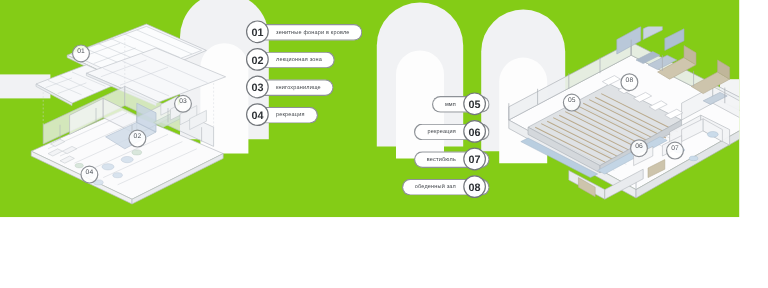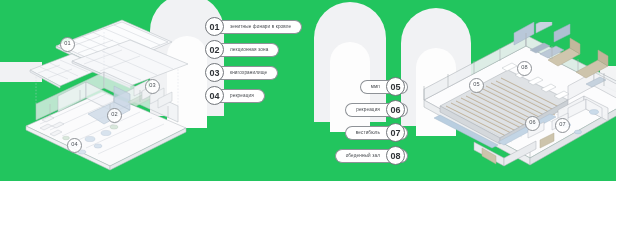--- a/index.html
+++ b/index.html
@@ -4,21 +4,21 @@
 <style>
   html, body {
     margin: 0;
     padding: 0;
     background: #ffffff;
   }
   #page {
     position: relative;
     width: 616px;
     height: 181px;
-    background: #22c55e;
+    background: #84cc16;
     overflow: hidden;
     font-family: "Liberation Sans", sans-serif;
   }
 
   
   .watermark-layer {
     position: absolute;
     inset: 0;
     pointer-events: none;
   }

